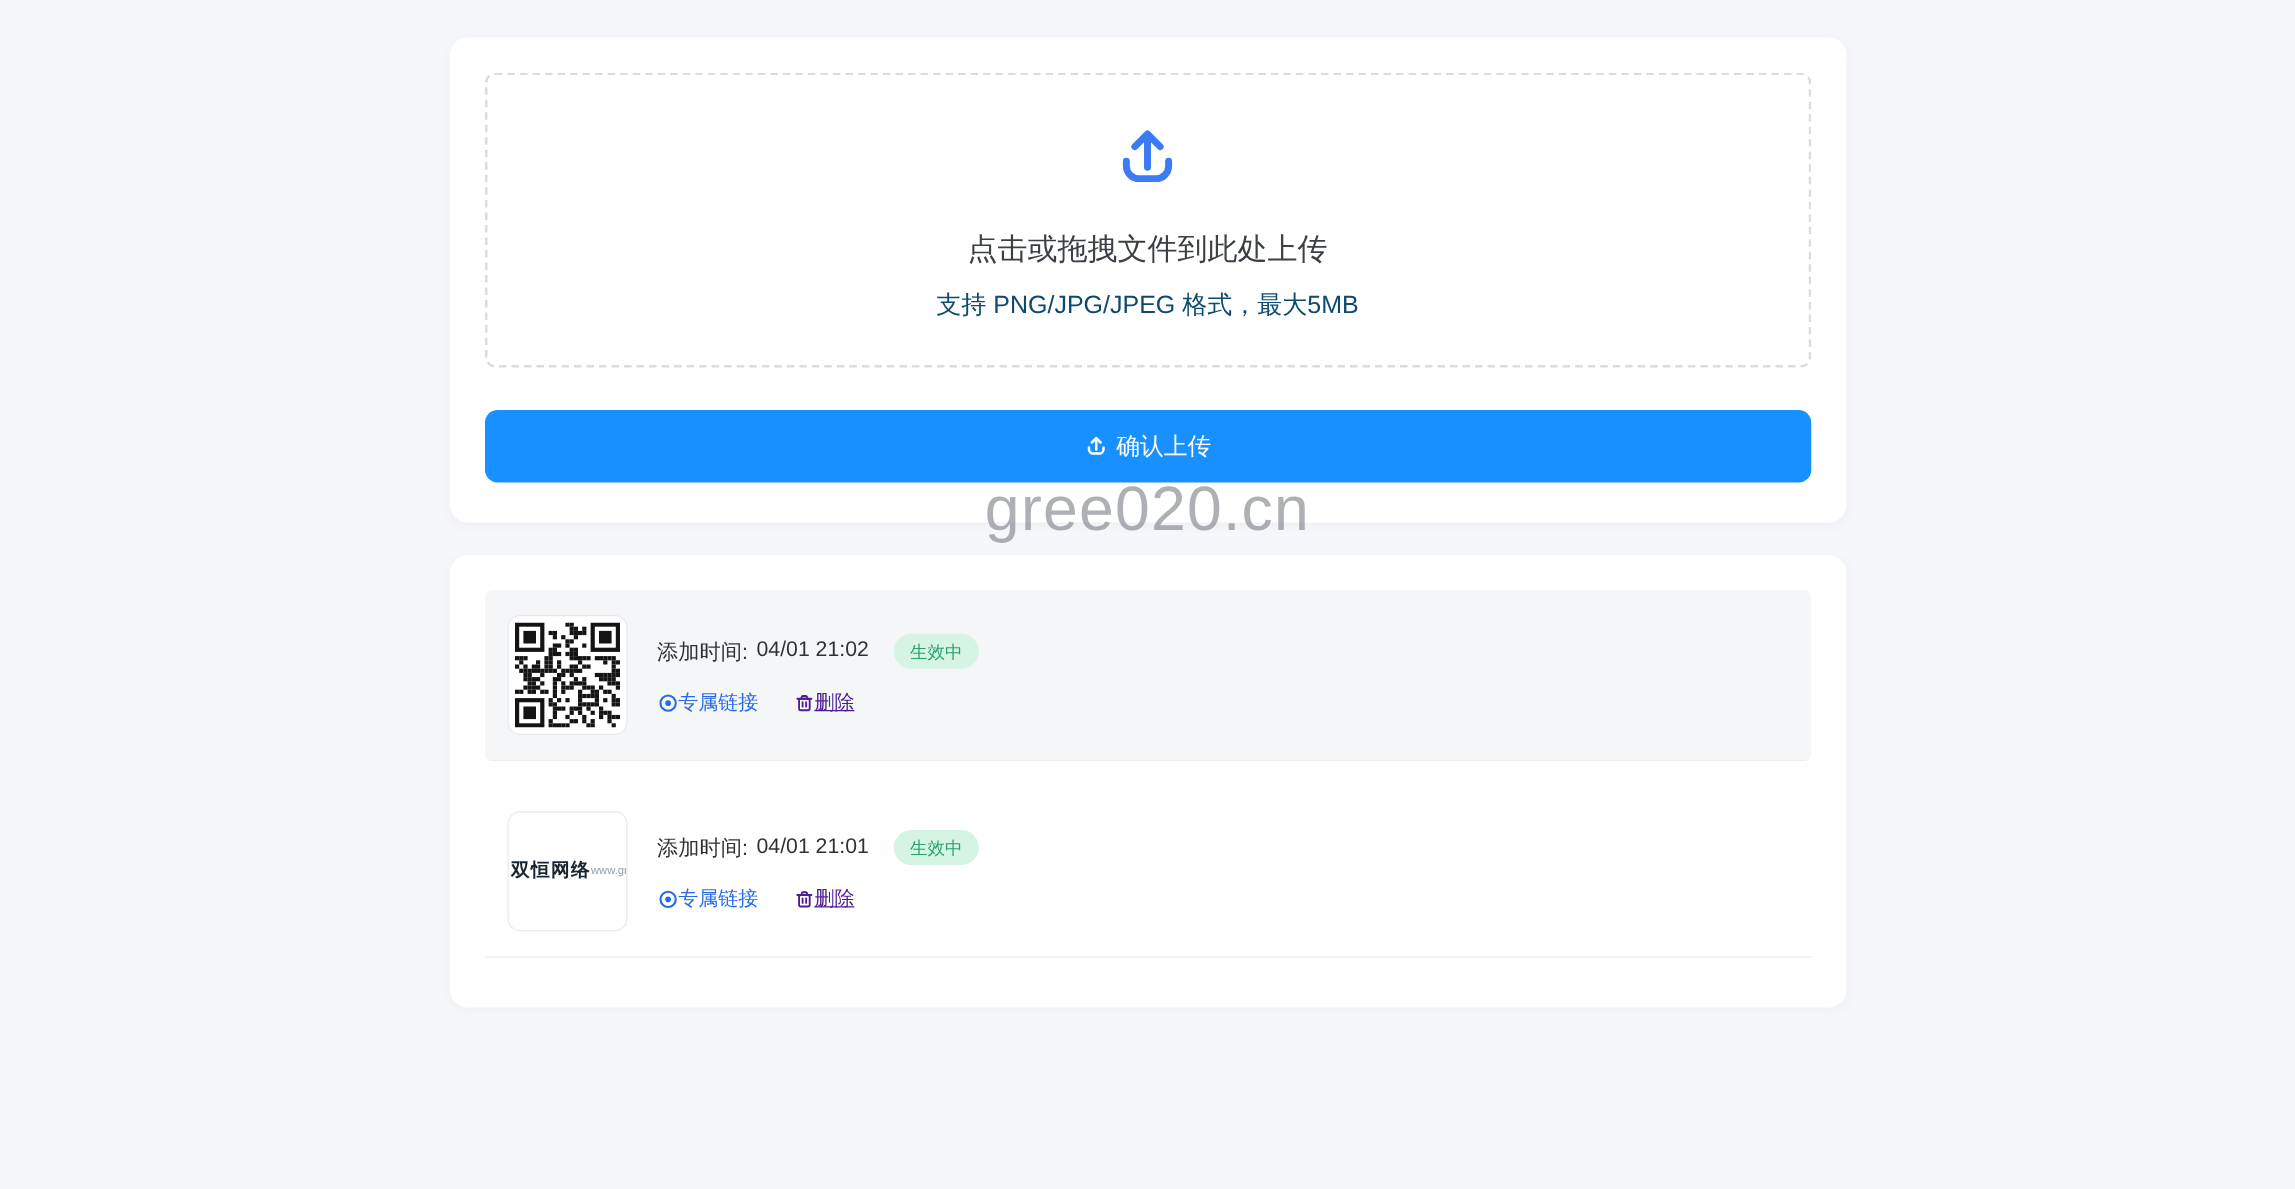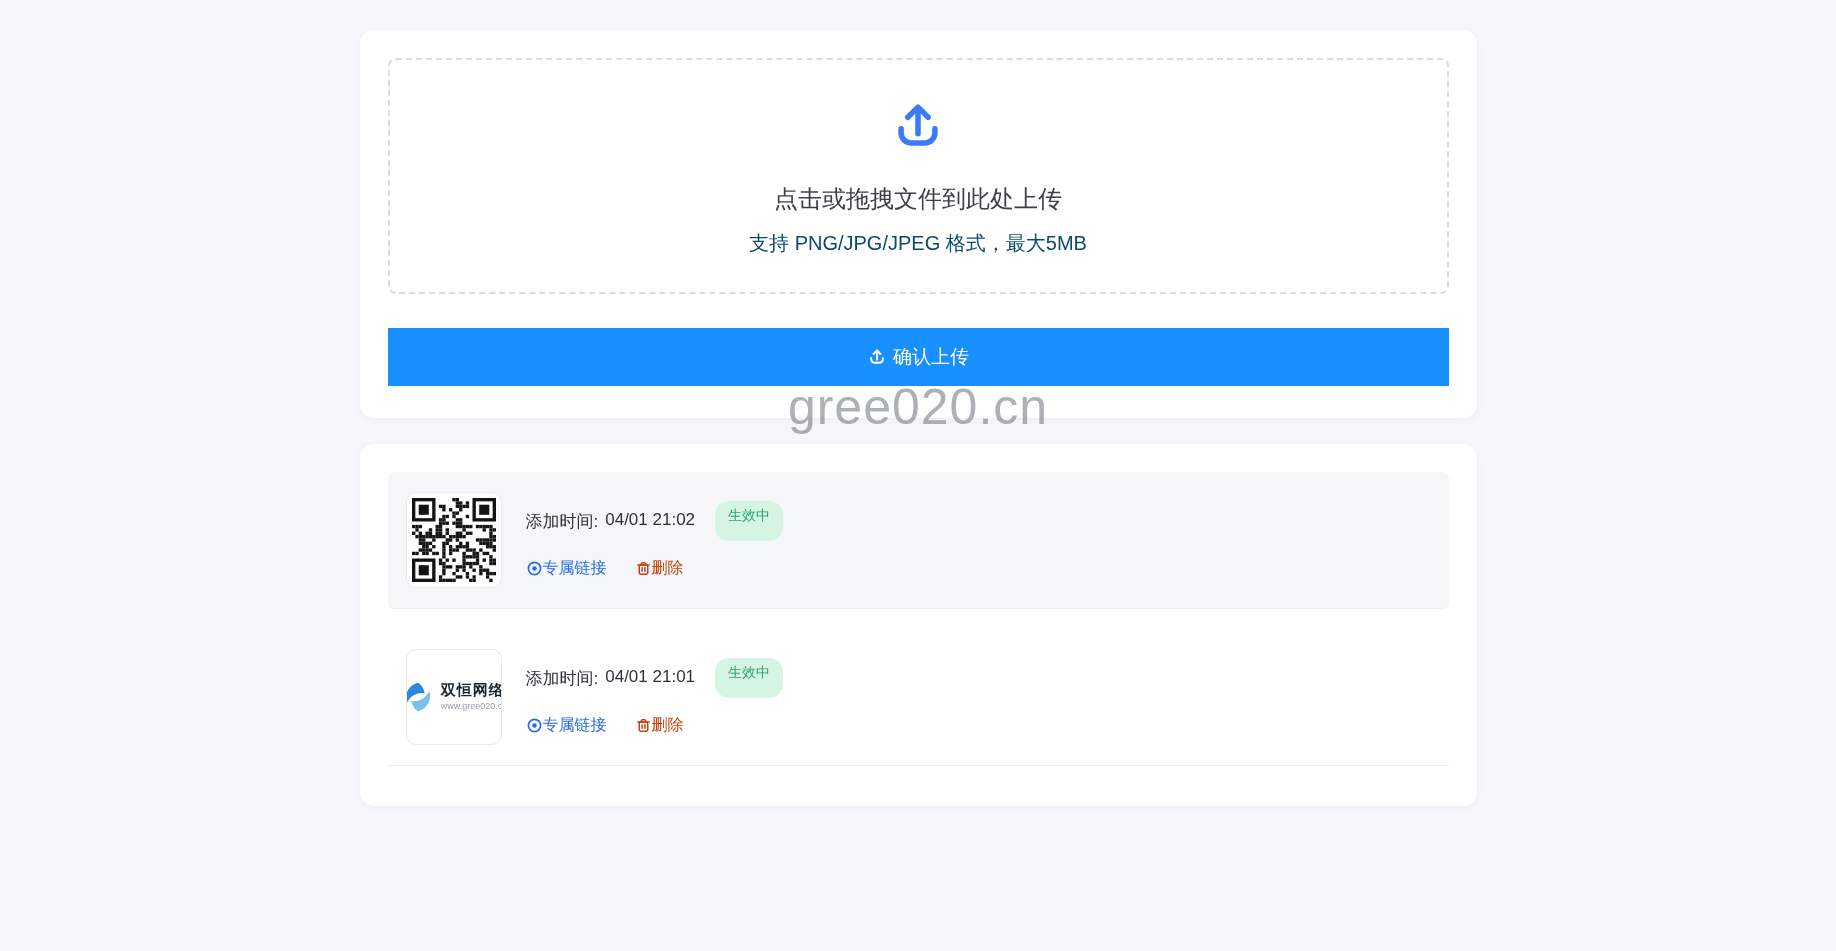--- a/index.html
+++ b/index.html
@@ -39,21 +39,21 @@
   }
   .dz-icon { width: 58px; height: 62px; color: #3c7bf6; margin-bottom: 26px; }
   .dz-icon svg { width: 100%; height: 100%; }
   .dz-main { font-size: 24px; color: #3c4046; margin-bottom: 15px; }
   .dz-hint { font-size: 20px; color: #0c4a6e; }
   .confirm-btn {
     margin-top: 34px;
     width: 100%;
     height: 58px;
     border: none;
-    border-radius: 0;
+    border-radius: 10px;
     background: #1890ff;
     color: #ffffff;
     font-size: 19px;
     font-family: inherit;
     display: flex;
     align-items: center;
     justify-content: center;
     gap: 6px;
     cursor: pointer;
   }
@@ -92,50 +92,50 @@
     border-radius: 10px;
     overflow: hidden;
     display: flex;
     align-items: center;
     justify-content: center;
     cursor: pointer;
   }
   .thumb svg.qr { width: 84px; height: 84px; }
   .logo-art { display: flex; align-items: center; gap: 5px; padding: 4px; }
   .logo-swirl { width: 36px; height: 36px; flex: 0 0 36px; }
-  .logo-texts { display: flex; flex-direction: column; line-height: 1.1; }
+  .logo-texts { display: flex; line-height: 1.1; }
   .logo-name { font-size: 15px; font-weight: bold; color: #1a2430; letter-spacing: 1px; white-space: nowrap; }
   .logo-url { font-size: 9px; color: #97a0aa; margin-top: 3px; white-space: nowrap; }
   .item-body { display: flex; flex-direction: column; justify-content: center; gap: 17px; }
   .meta-line { display: flex; align-items: center; gap: 20px; text-align: center; }
   .time-text { font-size: 17px; color: #2e3238; display: flex; gap: 7px; }
   .badge {
     background: #d5f4e3;
     color: #2ba26e;
     font-size: 14px;
     line-height: 28px;
-    height: 40px;
+    height: 28px;
     padding: 0 13px;
     border-radius: 14px;
     white-space: nowrap;
   }
   .actions-line { display: flex; align-items: center; gap: 28px; }
   .action {
     display: flex;
     align-items: center;
     gap: 0;
     font-size: 16px;
     cursor: pointer;
     background: none;
     border: none;
     font-family: inherit;
     padding: 0;
   }
   .action.link { color: #2a6ae8; }
-  .action.danger { color: #c2410c; }
+  .action.danger { color: #4c1d95; text-decoration: underline; }
   .action svg { width: 17px; height: 17px; }
 </style>
 </head>
 <body>
 
 <div class="stage">
 
   <section class="card">
 
     <div class="dropzone">

